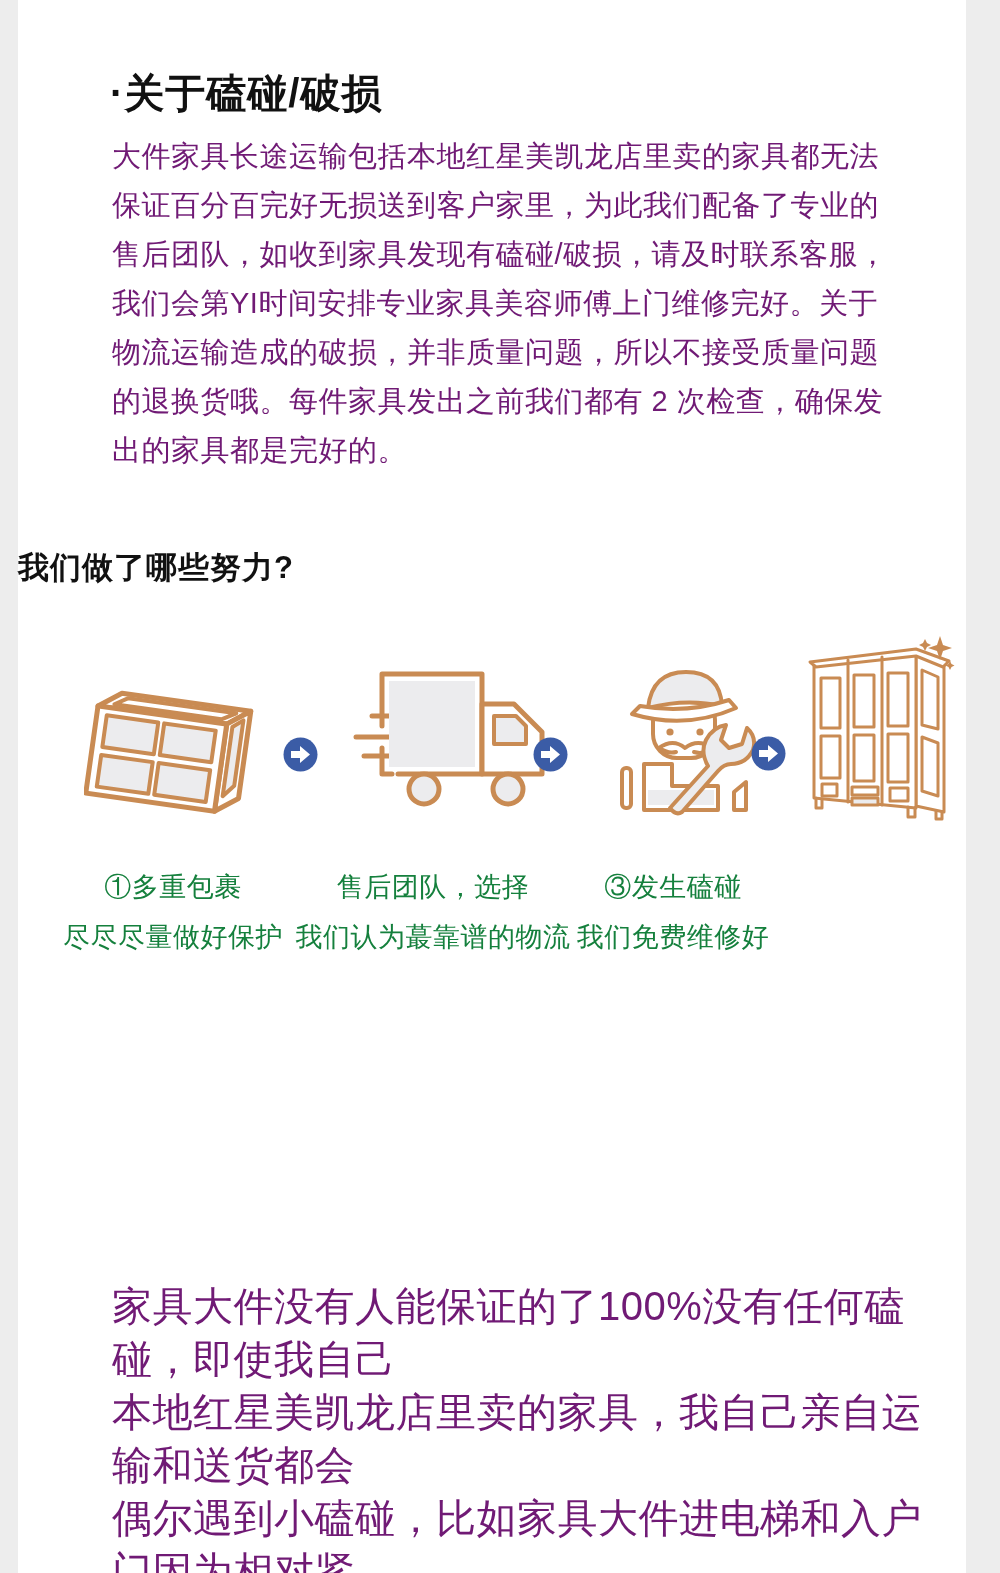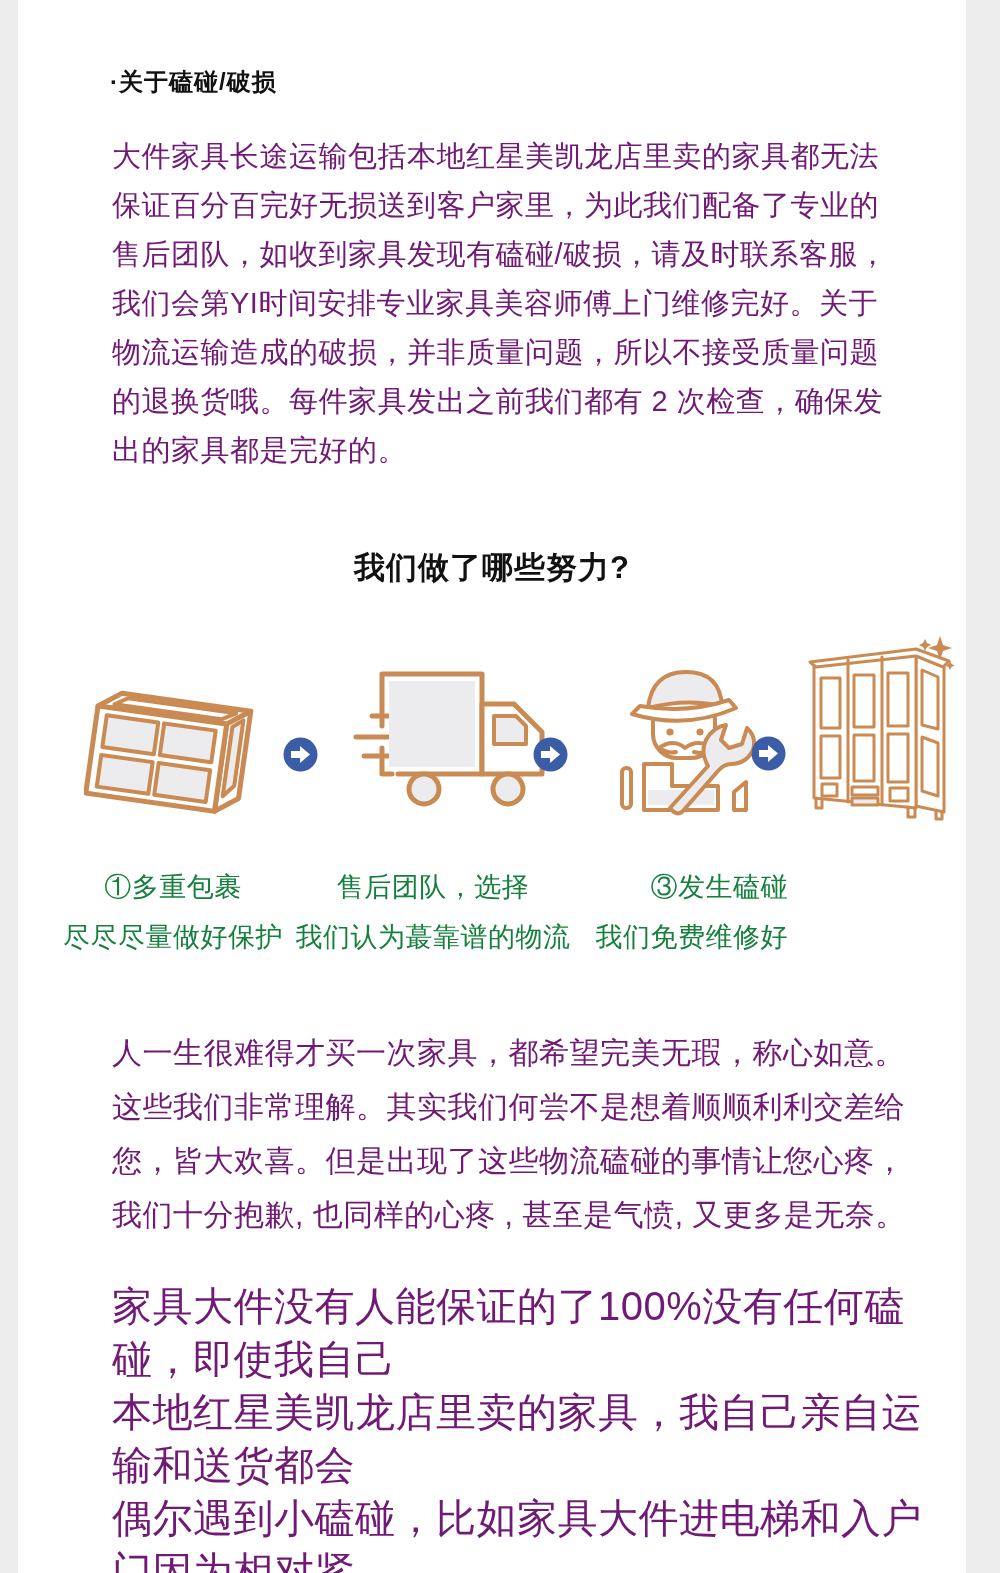--- a/index.html
+++ b/index.html
@@ -16,52 +16,52 @@
     background:var(--page-bg);
     font-family:"Liberation Sans",sans-serif;
     color:var(--text-color);
   }
   .card{
     position:absolute;left:18px;top:0;width:948px;height:1573px;
     background:var(--card-bg);
   }
   .h-title{
     position:absolute;left:92px;top:66px;
-    font-size:24px;font-weight:700;letter-spacing:1px;color:#111;
+    font-size:40px;font-weight:700;letter-spacing:1px;color:#111;
     white-space:nowrap;
   }
   .para{
     position:absolute;left:94px;width:812px;
     font-size:29px;line-height:49px;color:#701a75;
     white-space:pre-line;letter-spacing:0.5px;
   }
   #para1{top:132px;}
   #para2{top:1026px;font-size:30px;line-height:54px;}
   #para3{top:1280px;font-size:40px;line-height:53px;}
   .steps-title{
-    position:absolute;left:0;right:0;top:547px;text-align:center;
+    position:absolute;left:0;right:0;top:547px;
     font-size:31px;font-weight:700;color:#111;letter-spacing:1px;
   }
   .icon{position:absolute;}
   .icon-crate{left:66px;top:672px;width:176px;height:148px;}
   .icon-truck{left:324px;top:660px;width:216px;height:152px;}
   .icon-repair{left:588px;top:660px;width:152px;height:156px;}
   .icon-wardrobe{left:786px;top:634px;width:152px;height:190px;}
   .arrow{position:absolute;width:35px;height:35px;}
   .arrow1{left:265px;top:737px;}
   .arrow2{left:515px;top:737px;}
   .arrow3{left:733px;top:736px;}
   .step-caption{
     position:absolute;top:862px;text-align:center;
     font-size:27px;line-height:50px;color:#15803d;
     white-space:pre-line;letter-spacing:0.5px;
   }
   .cap1{left:40px;width:230px;}
   .cap2{left:275px;width:280px;}
-  .cap3{left:540px;width:230px;text-align:right;}
+  .cap3{left:540px;width:230px;}
   .cap4{left:742px;width:215px;}
   
   .os{stroke:var(--icon-orange);fill:none;stroke-width:5;stroke-linecap:round;stroke-linejoin:round;}
   .osw{stroke:var(--icon-orange);fill:#ffffff;stroke-width:5;stroke-linecap:round;stroke-linejoin:round;}
   .osg{stroke:var(--icon-orange);fill:var(--icon-fill);stroke-width:5;stroke-linecap:round;stroke-linejoin:round;}
   .fg{fill:var(--icon-fill);stroke:none;}
   .fo{fill:var(--icon-orange);stroke:none;}
   .t3{stroke-width:3;}
   .t4{stroke-width:4;}
 </style>
@@ -165,24 +165,20 @@
     <path class="fo" d="M146,27 l1.5,3 3,1.5 -3,1.5 -1.5,3 -1.5,-3 -3,-1.5 3,-1.5 Z"></path>
   </svg>
 
   <div class="step-caption cap1">①多重包裹
 尽尽尽量做好保护</div>
   <div class="step-caption cap2">售后团队，选择
 我们认为蕞靠谱的物流</div>
   <div class="step-caption cap3">③发生磕碰
 我们免费维修好</div>
 
-  <div class="para" id="para2">人一生很难得才买一次家具，都希望完美无瑕，称心如意。
-这些我们非常理解。其实我们何尝不是想着顺顺利利交差给
-您，皆大欢喜。但是出现了这些物流磕碰的事情让您心疼，
-我们十分抱歉, 也同样的心疼 , 甚至是气愤, 又更多是无奈。</div>
 
   <div class="para" id="para3">家具大件没有人能保证的了100%没有任何磕碰，即使我自己
 本地红星美凯龙店里卖的家具，我自己亲自运输和送货都会
 偶尔遇到小磕碰，比如家具大件进电梯和入户门因为相对紧
 窄, 所以外木架包装都拆掉才能进, 这个时候就容易磕碰到。
 何况还有很多远方的朋友订单，要周转多次。</div>
 
 </div>
 
 </body></html>

